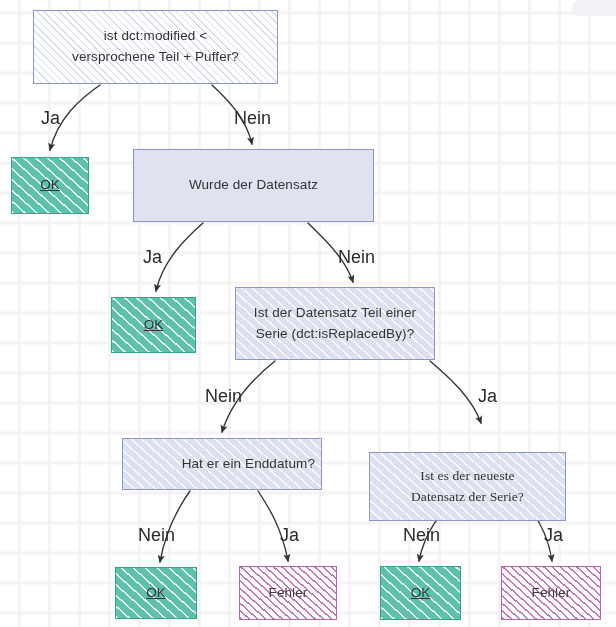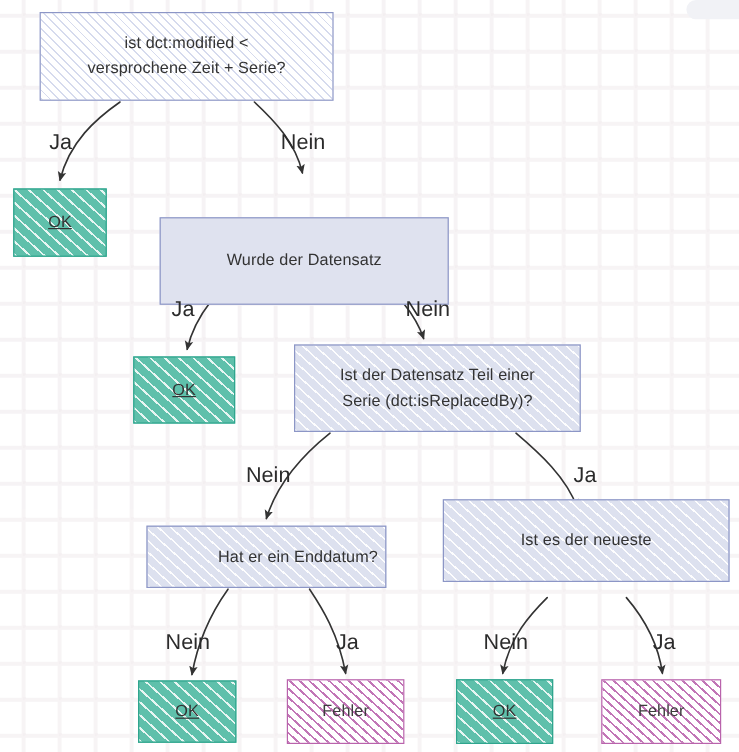--- a/index.html
+++ b/index.html
@@ -143,52 +143,53 @@
       <path d="M 190,491 C 180,505 166,528 160,562"></path>
       <path d="M 258,491 C 268,506 282,528 288,561"></path>
       <path d="M 456,498 C 442,512 425,530 419,561"></path>
       <path d="M 522,498 C 534,512 548,532 552,561"></path>
     </g>
   </svg>
 
   <div class="node dec-hatch" style="left:33px; top:10px; width:245px; height:74px;">
     <div class="lbl">
       <span>ist dct:modified &lt;</span><br>
-      <span>versprochene Zeit + Serie?</span>
+      <span>versprochene Teil + Puffer?</span>
     </div>
   </div>
 
   <div class="node term-ok" style="left:11px; top:157px; width:78px; height:57px;">
     <span class="lbl">OK</span>
   </div>
 
-  <div class="node dec-solid" style="left:133px; top:149px; width:241px; height:73px;margin-top:32px;">
+  <div class="node dec-solid" style="left:133px; top:149px; width:241px; height:73px;">
     <div class="lbl">
       <span>Wurde der Datensatz</span><br>
     </div>
   </div>
 
   <div class="node term-ok" style="left:111px; top:297px; width:85px; height:56px;">
     <span class="lbl">OK</span>
   </div>
 
-  <div class="node dec-fillhatch" style="left:245px; top:287px; width:239px; height:73px;">
+  <div class="node dec-fillhatch" style="left:235px; top:287px; width:200px; height:73px;">
     <div class="lbl">
       <span>Ist der Datensatz Teil einer</span><br>
       <span>Serie (dct:isReplacedBy)?</span>
     </div>
   </div>
 
   <div class="node dec-fillhatch" style="left:122px; top:438px; width:200px; height:52px;justify-content:flex-end;">
     <span class="lbl">Hat er ein Enddatum?</span>
   </div>
 
-  <div class="node dec-fillhatch" style="left:369px; top:416px; width:239px; height:69px;">
+  <div class="node dec-fillhatch" style="left:369px; top:452px; width:197px; height:69px;font-family:Liberation Serif, serif;">
     <div class="lbl">
       <span>Ist es der neueste</span><br>
+      <span>Datensatz der Serie?</span>
     </div>
   </div>
 
   <div class="node term-ok" style="left:115px; top:567px; width:82px; height:52px;">
     <span class="lbl">OK</span>
   </div>
 
   <div class="node term-err" style="left:239px; top:566px; width:98px; height:54px;">
     <span class="lbl">Fehler</span>
   </div>

